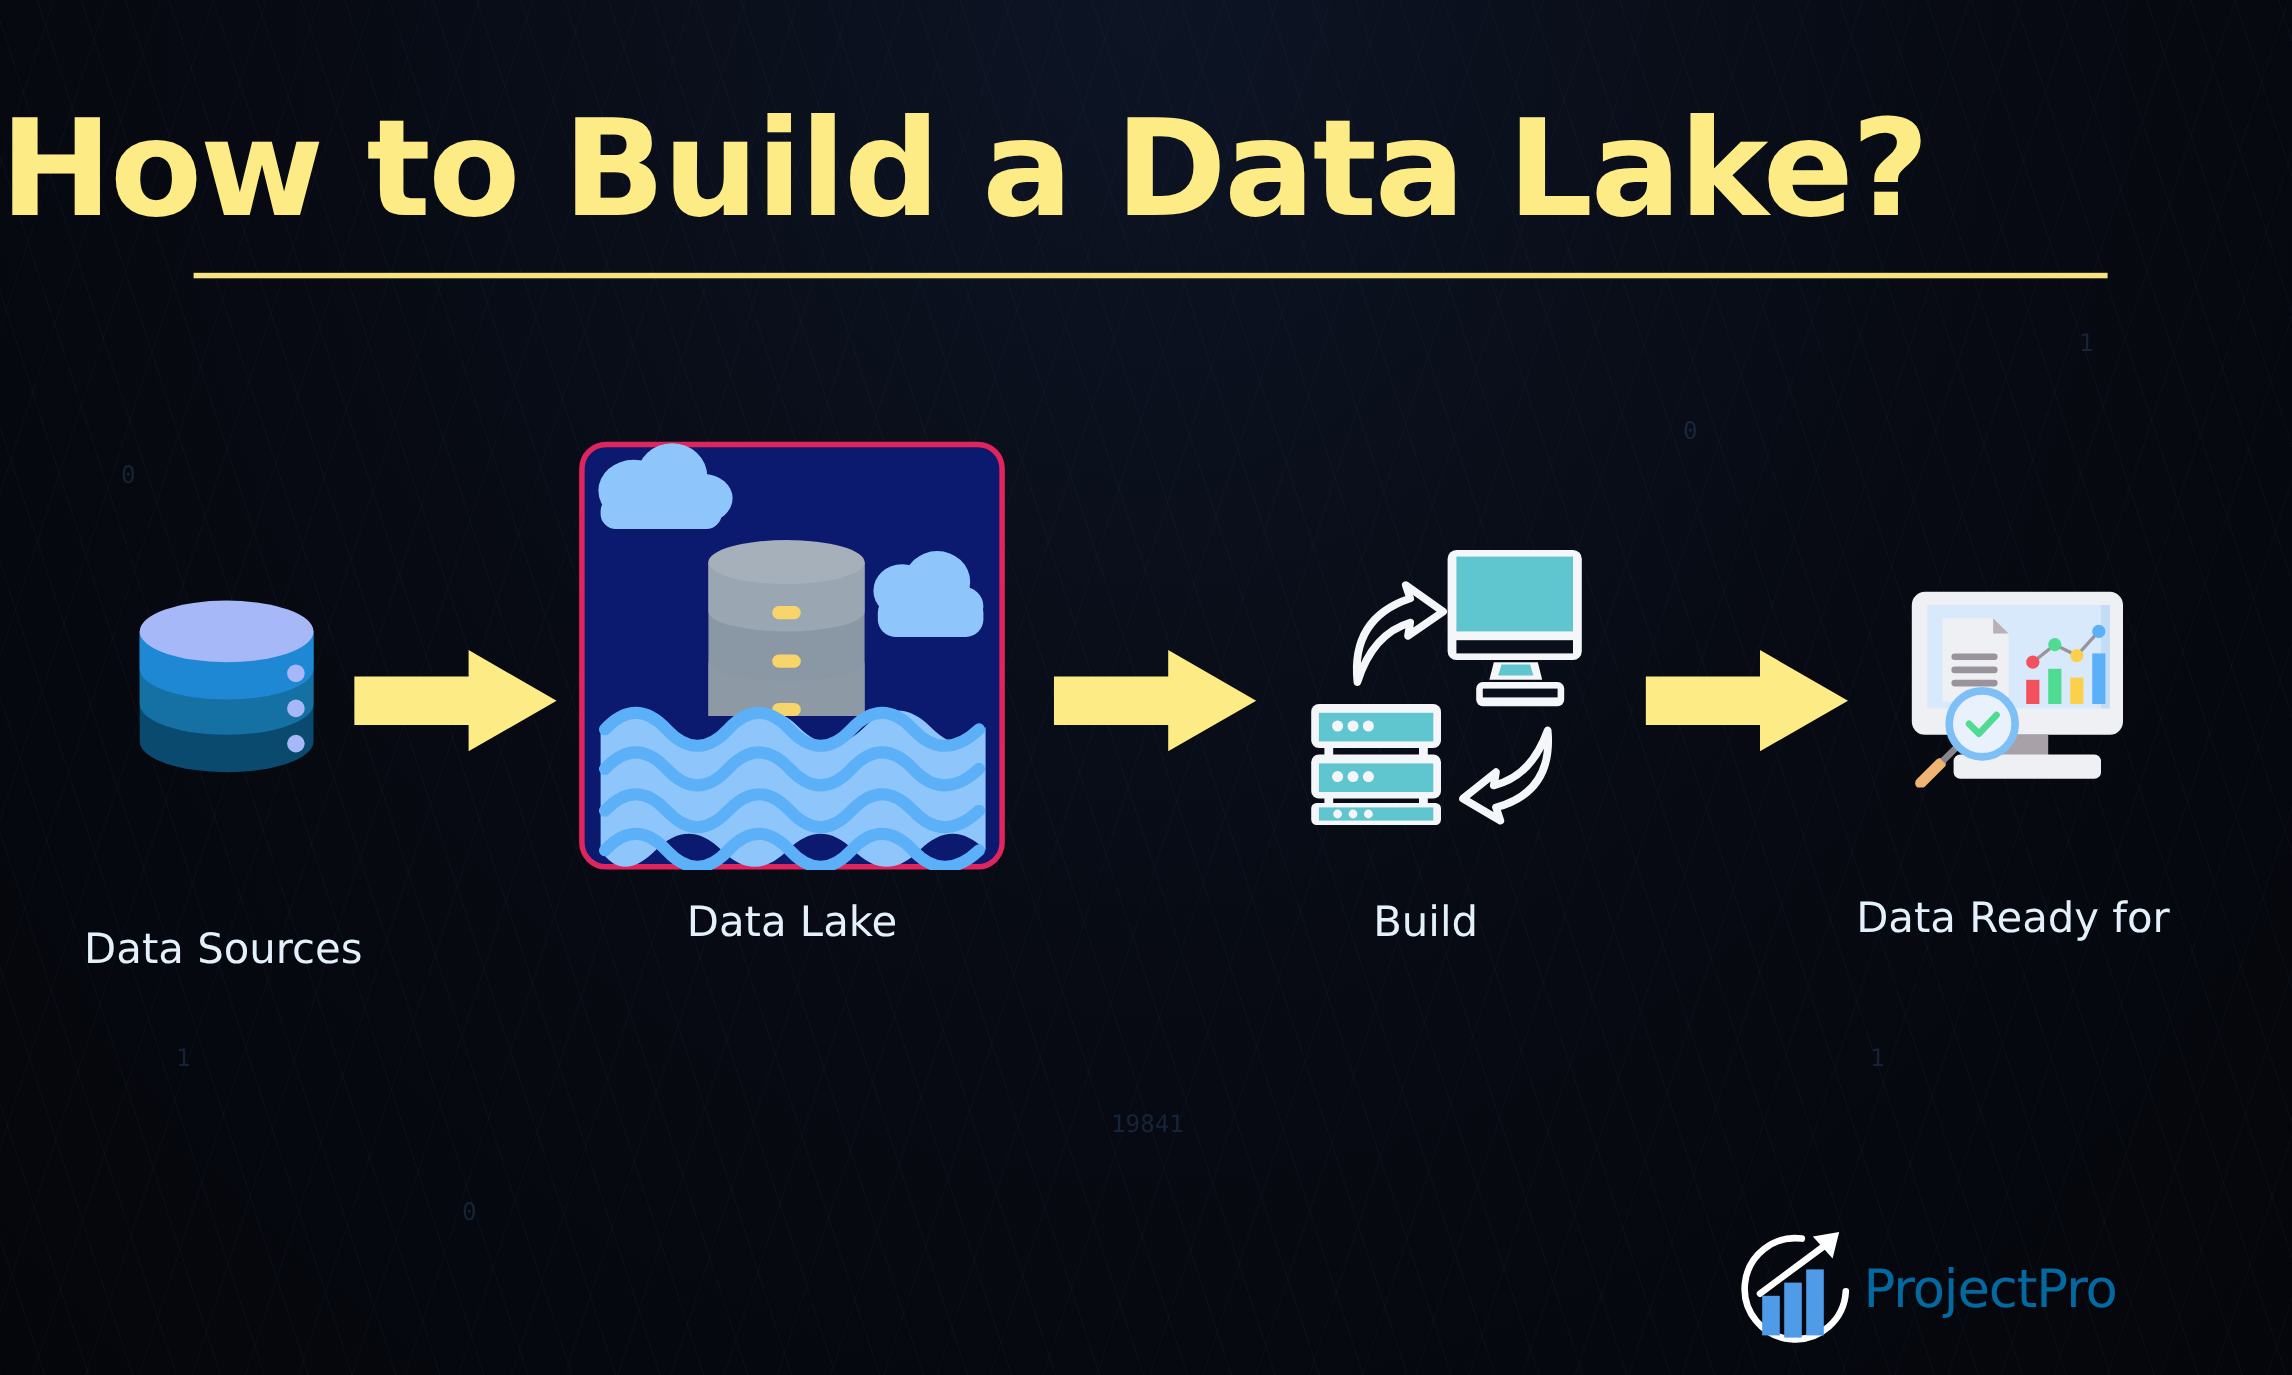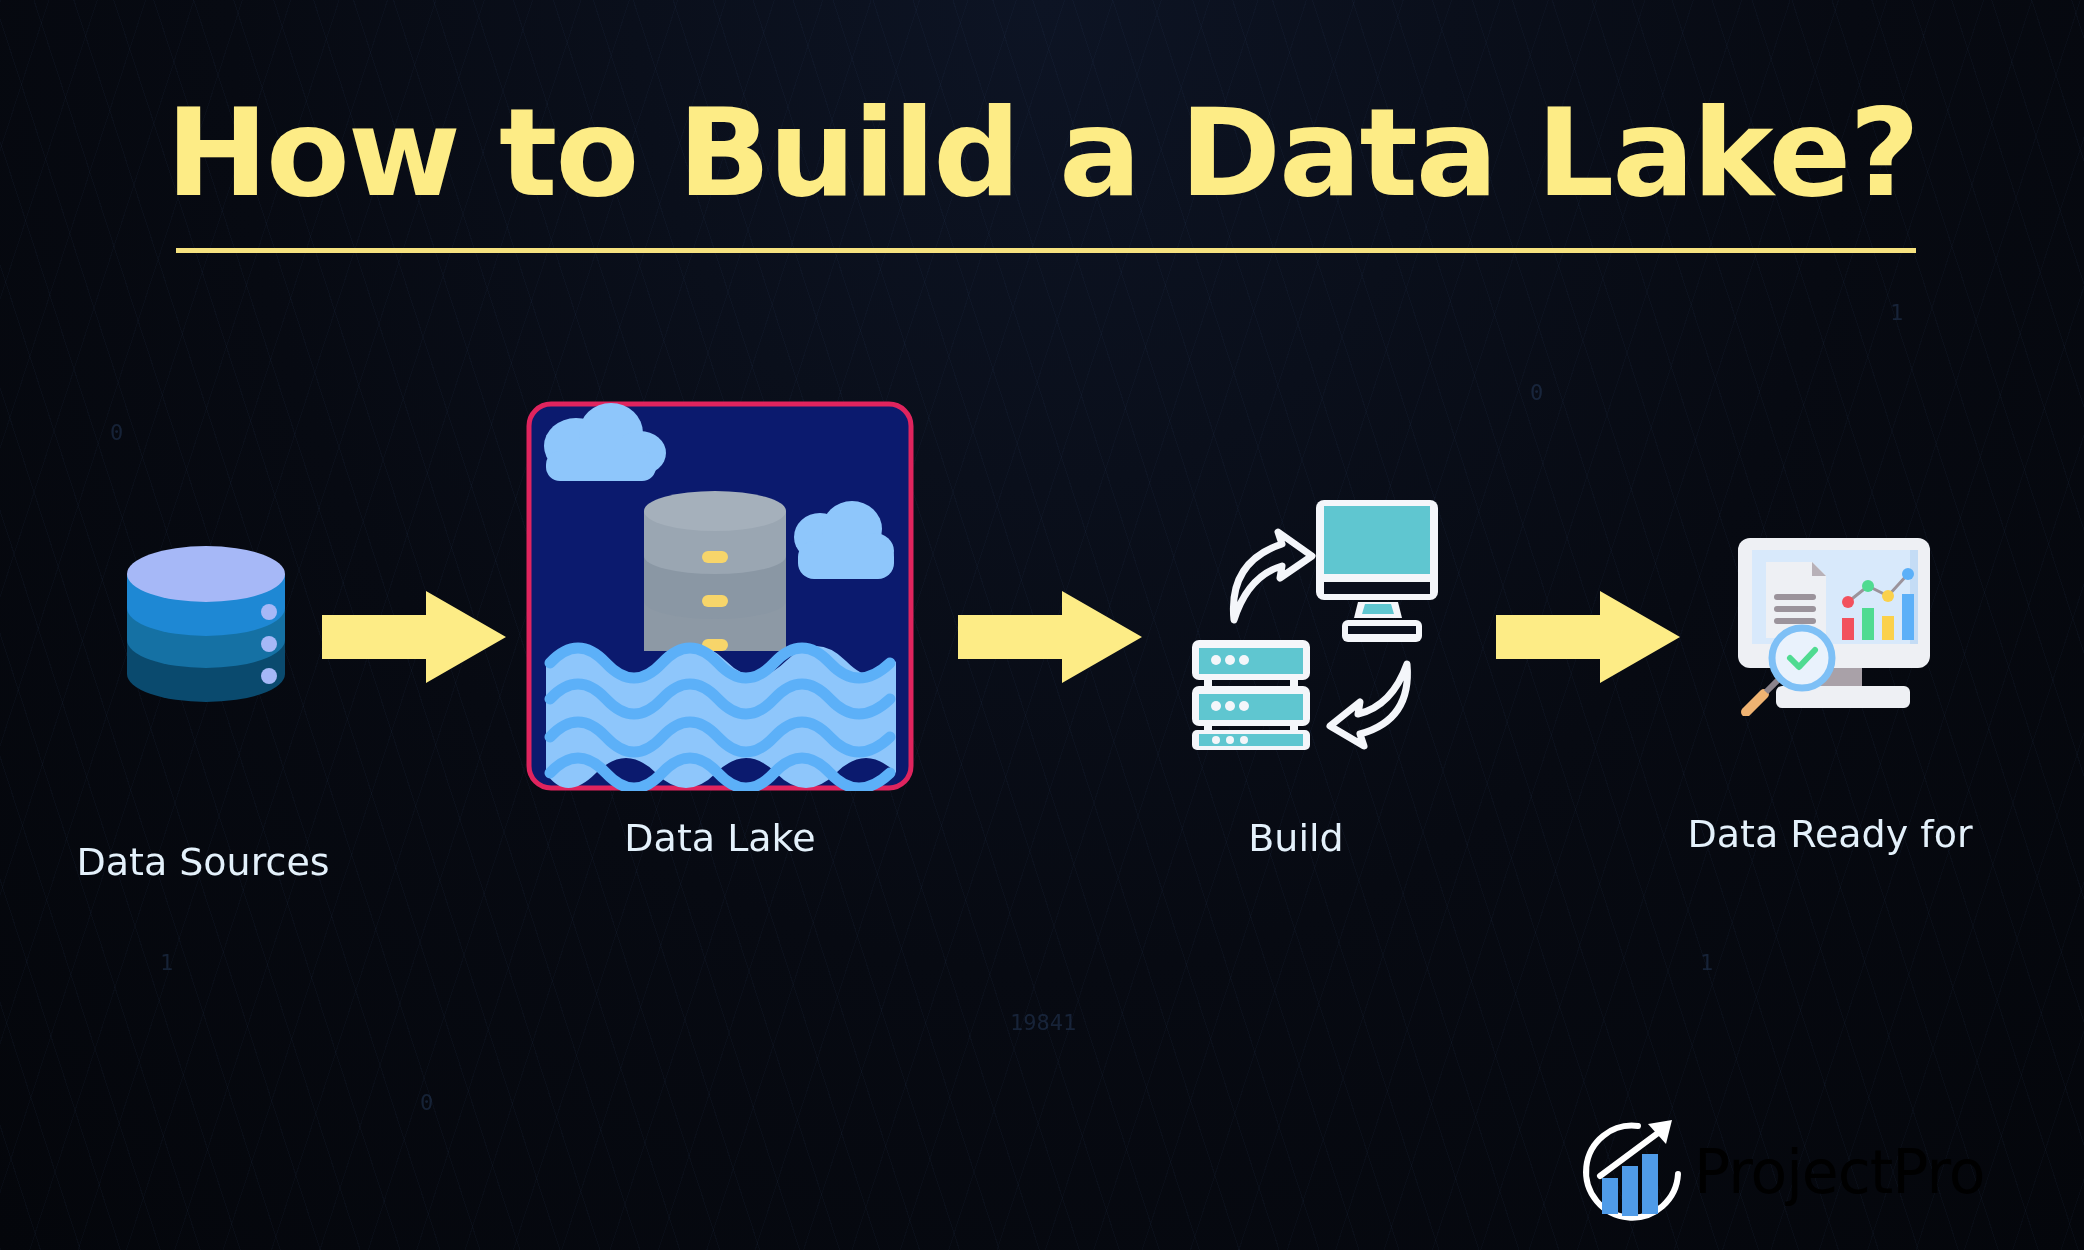--- a/index.html
+++ b/index.html
@@ -4,28 +4,28 @@
 <style>
   html,body{margin:0;padding:0;}
   body{width:2084px;height:1250px;overflow:hidden;position:relative;
     background:radial-gradient(ellipse at 50% 0%, #0d1424 0%, #070a12 55%, #04060b 100%);
     font-family:"Liberation Sans", sans-serif;}
   .bg-lines{position:absolute;inset:0;pointer-events:none;
     background:
       repeating-linear-gradient(72deg, rgba(60,90,140,0.07) 0 1px, transparent 1px 38px),
       repeating-linear-gradient(108deg, rgba(60,90,140,0.06) 0 1px, transparent 1px 46px);}
   .bg-digit{position:absolute;color:rgba(70,110,170,0.25);font-family:"DejaVu Sans Mono", monospace;font-size:22px;}
-  .title{position:absolute;left:0;width:2084px;top:92px;text-align:center;color:#fdec86;
+  .title{position:absolute;left:0;width:2084px;top:92px;text-align:left;color:#fdec86;
     font-family:"DejaVu Sans", sans-serif;font-weight:bold;font-size:122px;letter-spacing:-2px;line-height:1;}
   .title-rule{position:absolute;left:176px;width:1740px;top:248px;height:5px;background:#f6e27f;}
   .icon{position:absolute;}
   .arrow{position:absolute;}
   .label{position:absolute;color:#e4f1fb;font-family:"DejaVu Sans", sans-serif;font-size:38px;text-align:center;line-height:49px;}
   .logo{position:absolute;left:1578px;top:1118px;display:flex;align-items:center;}
-  .logo-text{color:#000000;font-family:"DejaVu Sans", sans-serif;font-size:60px;margin-left:8px;letter-spacing:-1px;}
+  .logo-text{color:#0369a1;font-family:"DejaVu Sans", sans-serif;font-size:48px;margin-left:8px;letter-spacing:-1px;}
 </style>
 </head>
 <body>
 
 <div class="bg-lines"></div>
 <div class="bg-digit" style="left:110px;top:420px">0</div>
 <div class="bg-digit" style="left:160px;top:950px">1</div>
 <div class="bg-digit" style="left:1530px;top:380px">0</div>
 <div class="bg-digit" style="left:1890px;top:300px">1</div>
 <div class="bg-digit" style="left:1010px;top:1010px">19841</div>

